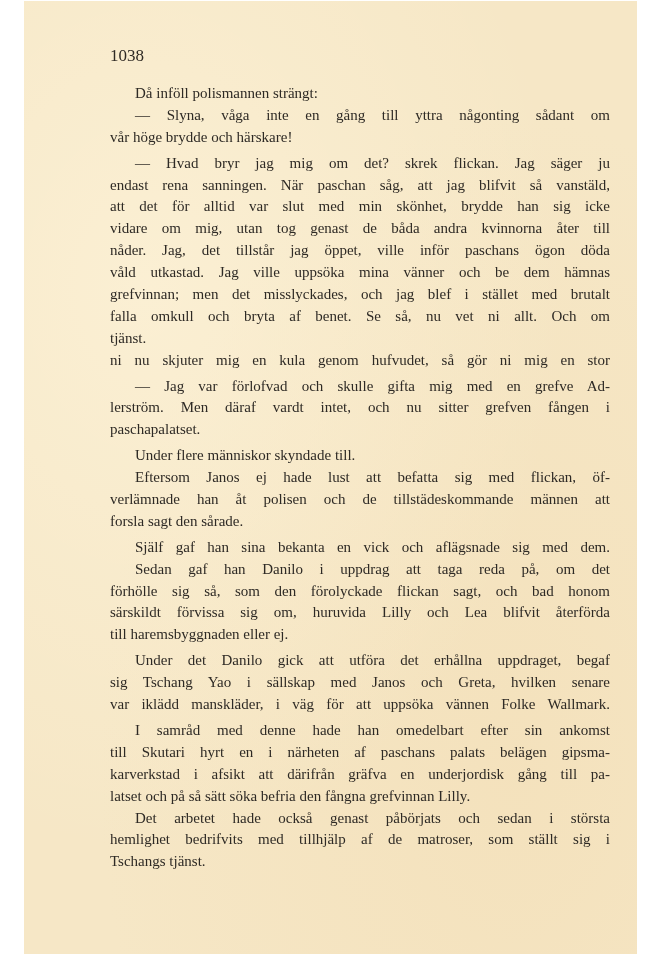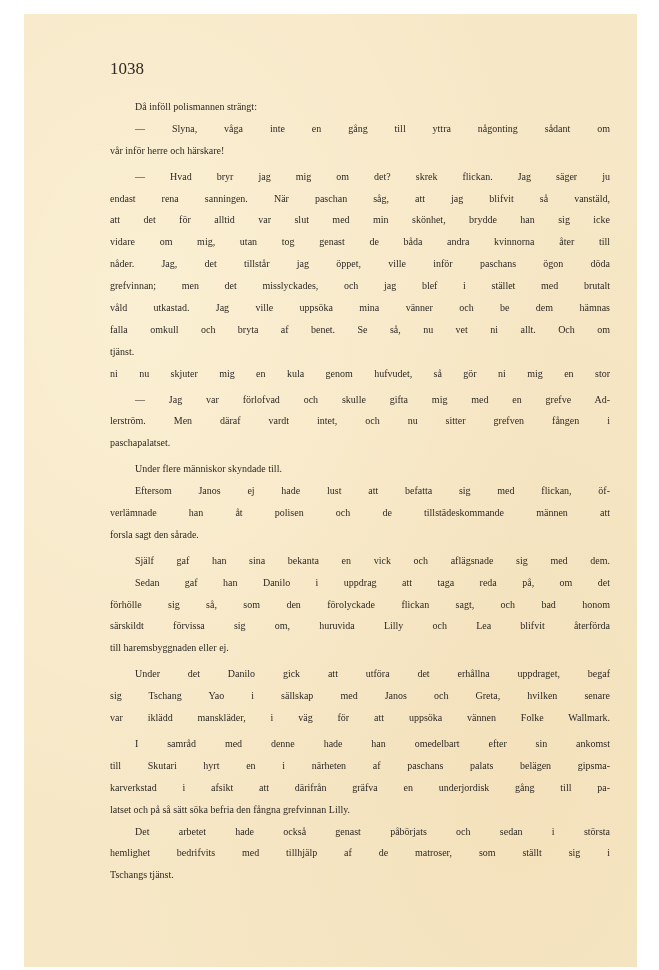--- a/index.html
+++ b/index.html
@@ -5,39 +5,39 @@
   html, body { margin: 0; padding: 0; }
   body {
     width: 659px; height: 970px;
     background: #ffffff;
     position: relative;
     overflow: hidden;
     font-family: "Liberation Serif", "DejaVu Serif", serif;
   }
   .page {
     position: absolute;
-    left: 24px; top: 14px;
+    left: 24px; top: 1px;
     width: 613px; height: 953px;
     background: #f6e7c6;
     background-image:
       radial-gradient(ellipse at 20% 30%, rgba(255,246,222,0.55), rgba(0,0,0,0) 60%),
       radial-gradient(ellipse at 80% 80%, rgba(240,215,170,0.35), rgba(0,0,0,0) 60%);
   }
   .page-number {
     position: absolute;
     left: 86px; top: 45px;
     font-size: 17px;
     color: #2f2a24;
   }
   .text {
     position: absolute;
     left: 86px; top: 82px;
     width: 500px;
     color: #2e2a25;
-    font-size: 10px;
+    font-size: 15px;
     line-height: 21.9px;
   }
   .line {
     display: block;
     white-space: nowrap;
     text-align: justify;
     text-align-last: justify;
     height: 21.9px;
   }
   .line.last { text-align-last: left; }
@@ -50,32 +50,32 @@
 <div class="page">
   <div class="page-number">1038</div>
   <div class="text">
 
     <div>
       <span class="line indent last">Då inföll polismannen strängt:</span>
     </div>
 
     <div>
       <span class="line indent">— Slyna, våga inte en gång till yttra någonting sådant om</span>
-      <span class="line last">vår inför herre och härskare!</span>
+      <span class="line last">vår höge brydde och härskare!</span>
     </div>
     <div class="gap"></div>
 
     <div>
       <span class="line indent">— Hvad bryr jag mig om det? skrek flickan. Jag säger ju</span>
       <span class="line">endast rena sanningen. När paschan såg, att jag blifvit så vanstäld,</span>
       <span class="line">att det för alltid var slut med min skönhet, brydde han sig icke</span>
       <span class="line">vidare om mig, utan tog genast de båda andra kvinnorna åter till</span>
       <span class="line">nåder. Jag, det tillstår jag öppet, ville inför paschans ögon döda</span>
+      <span class="line">våld utkastad. Jag ville uppsöka mina vänner och be dem hämnas</span>
       <span class="line">grefvinnan; men det misslyckades, och jag blef i stället med brutalt</span>
-      <span class="line">våld utkastad. Jag ville uppsöka mina vänner och be dem hämnas</span>
       <span class="line">falla omkull och bryta af benet. Se så, nu vet ni allt. Och om</span>
       <span class="line last">tjänst.</span>
       <span class="line">ni nu skjuter mig en kula genom hufvudet, så gör ni mig en stor</span>
     </div>
     <div class="gap"></div>
 
 
     <div>
       <span class="line indent">— Jag var förlofvad och skulle gifta mig med en grefve Ad-</span>
       <span class="line">lerström. Men däraf vardt intet, och nu sitter grefven fången i</span>

